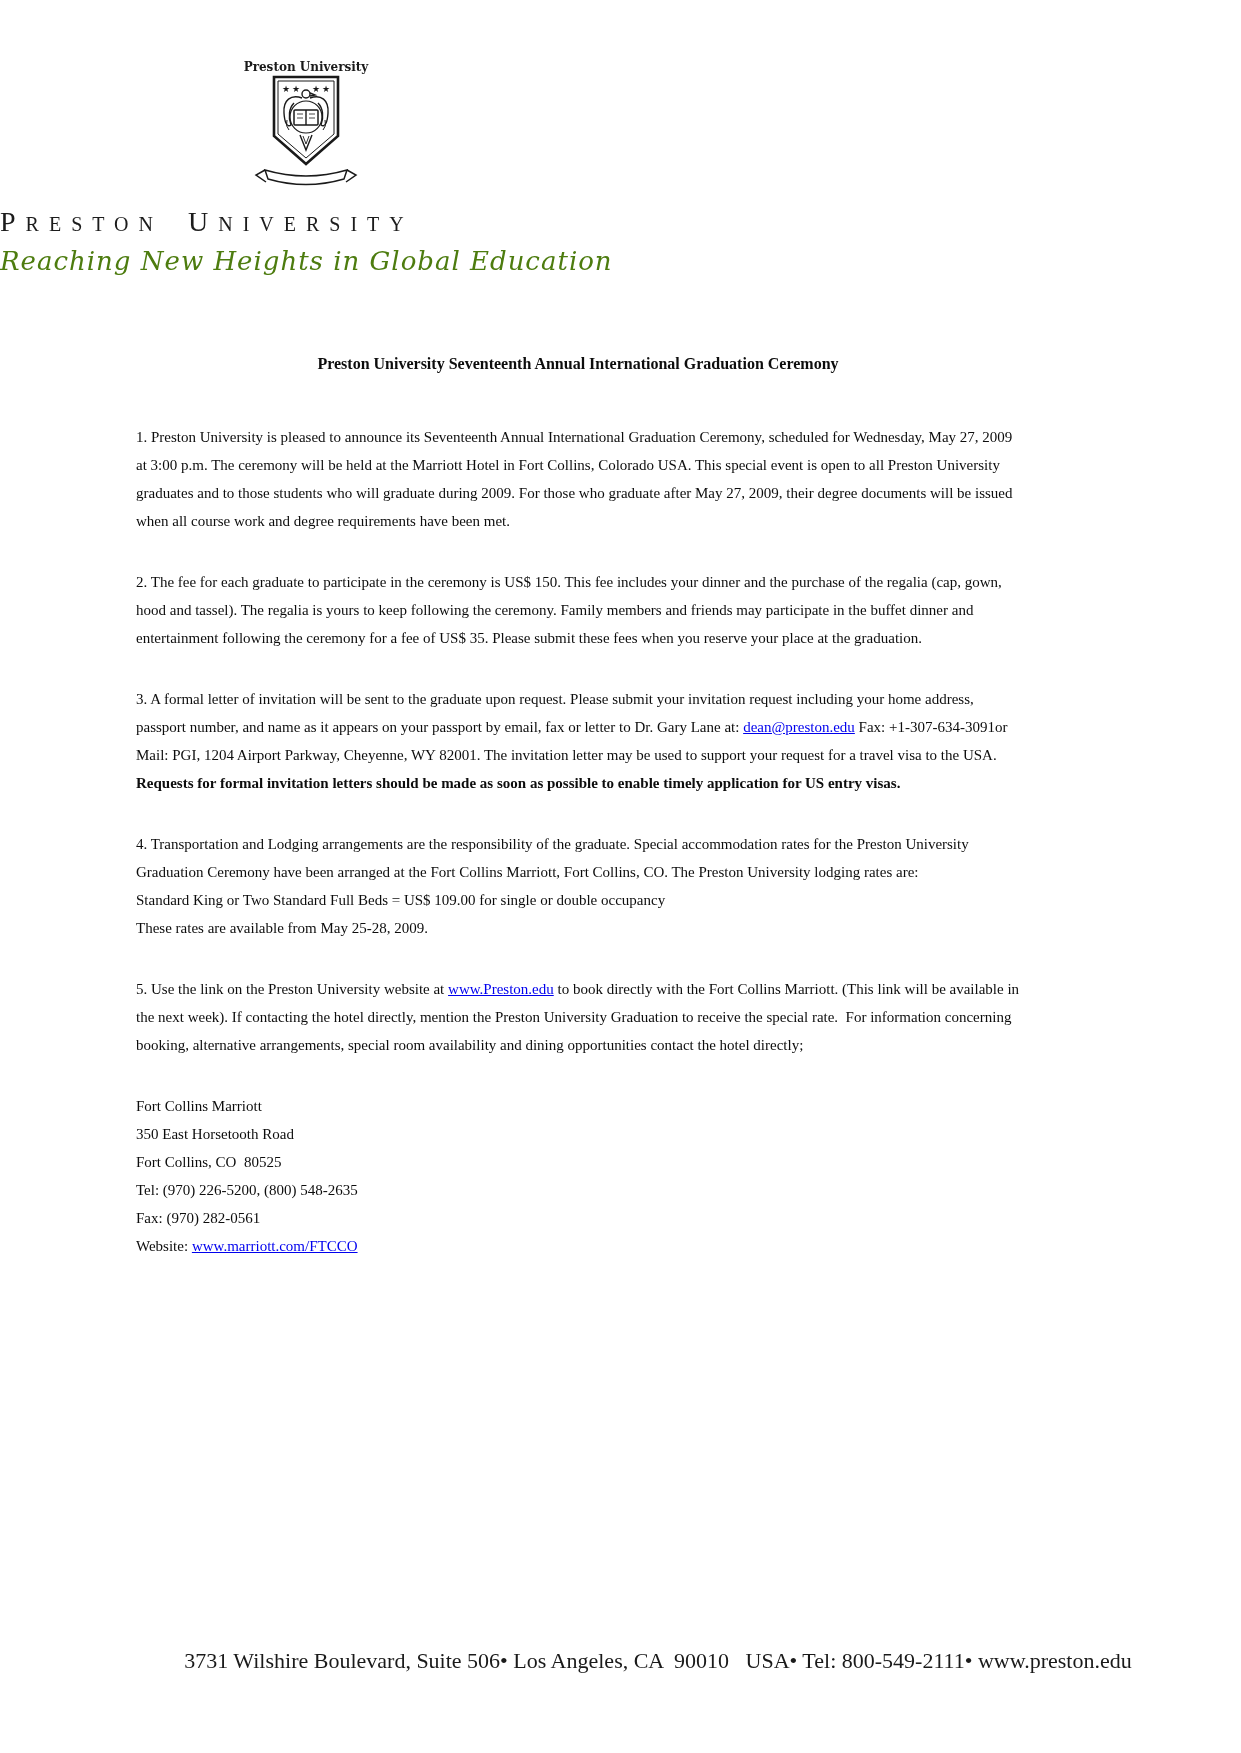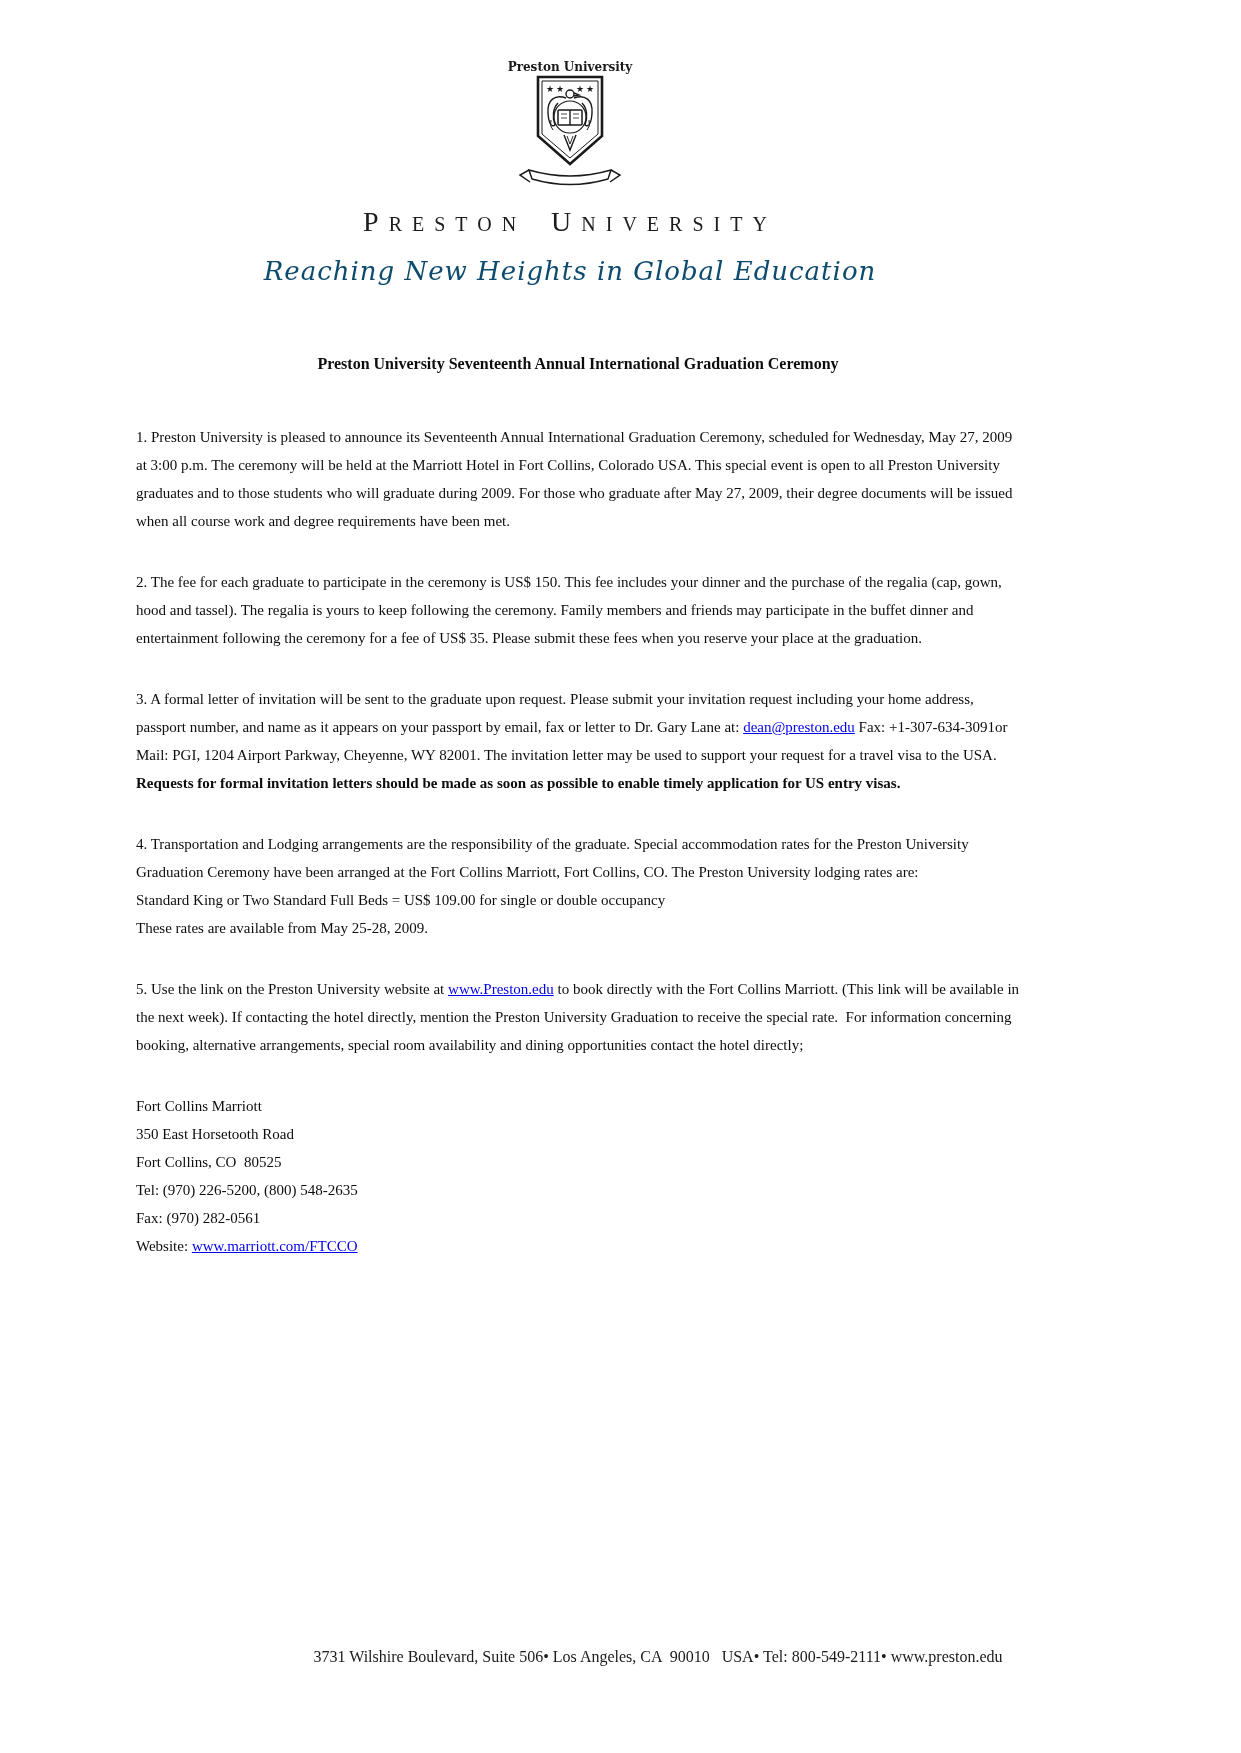--- a/index.html
+++ b/index.html
@@ -12,40 +12,39 @@
     font-family: "Liberation Serif", serif;
     color: #0d0d0d;
     overflow: hidden;
   }
   
   .letterhead {
     position: absolute;
     top: 58px;
     left: 0;
     width: 1140px;
-    text-align: center;
   }
   .crest-wrap { display: inline-block; }
   .crest-svg { display: block; margin: 0 auto; }
   .univ-name {
     margin-top: 14px;
     font-variant: small-caps;
     font-size: 28px;
     letter-spacing: 10px;
     word-spacing: 8px;
     color: #1c1c1c;
     white-space: nowrap;
   }
   .tagline {
-    margin-top: 18px;
+    margin-top: 8px;
     font-family: "DejaVu Serif", serif;
     font-style: italic;
     font-size: 26px;
     letter-spacing: 1px;
-    color: #0c4a6e;
+    color: #4d7c0f;
     white-space: nowrap;
   }
   
   .doc-body {
     position: absolute;
     top: 347px;
     left: 136px;
     width: 884px;
   }
   .doc-title {
@@ -67,21 +66,21 @@
     color: var(--link, #0000EE);
   }
   .para strong { font-weight: bold; }
   
   .page-footer {
     position: absolute;
     top: 1648px;
     left: 75px;
     width: 1166px;
     text-align: center;
-    font-size: 16px;
+    font-size: 22px;
     color: #1a1a1a;
     white-space: pre;
   }
 </style>
 </head>
 <body>
 
 <div class="page">
 
   <div class="letterhead">

